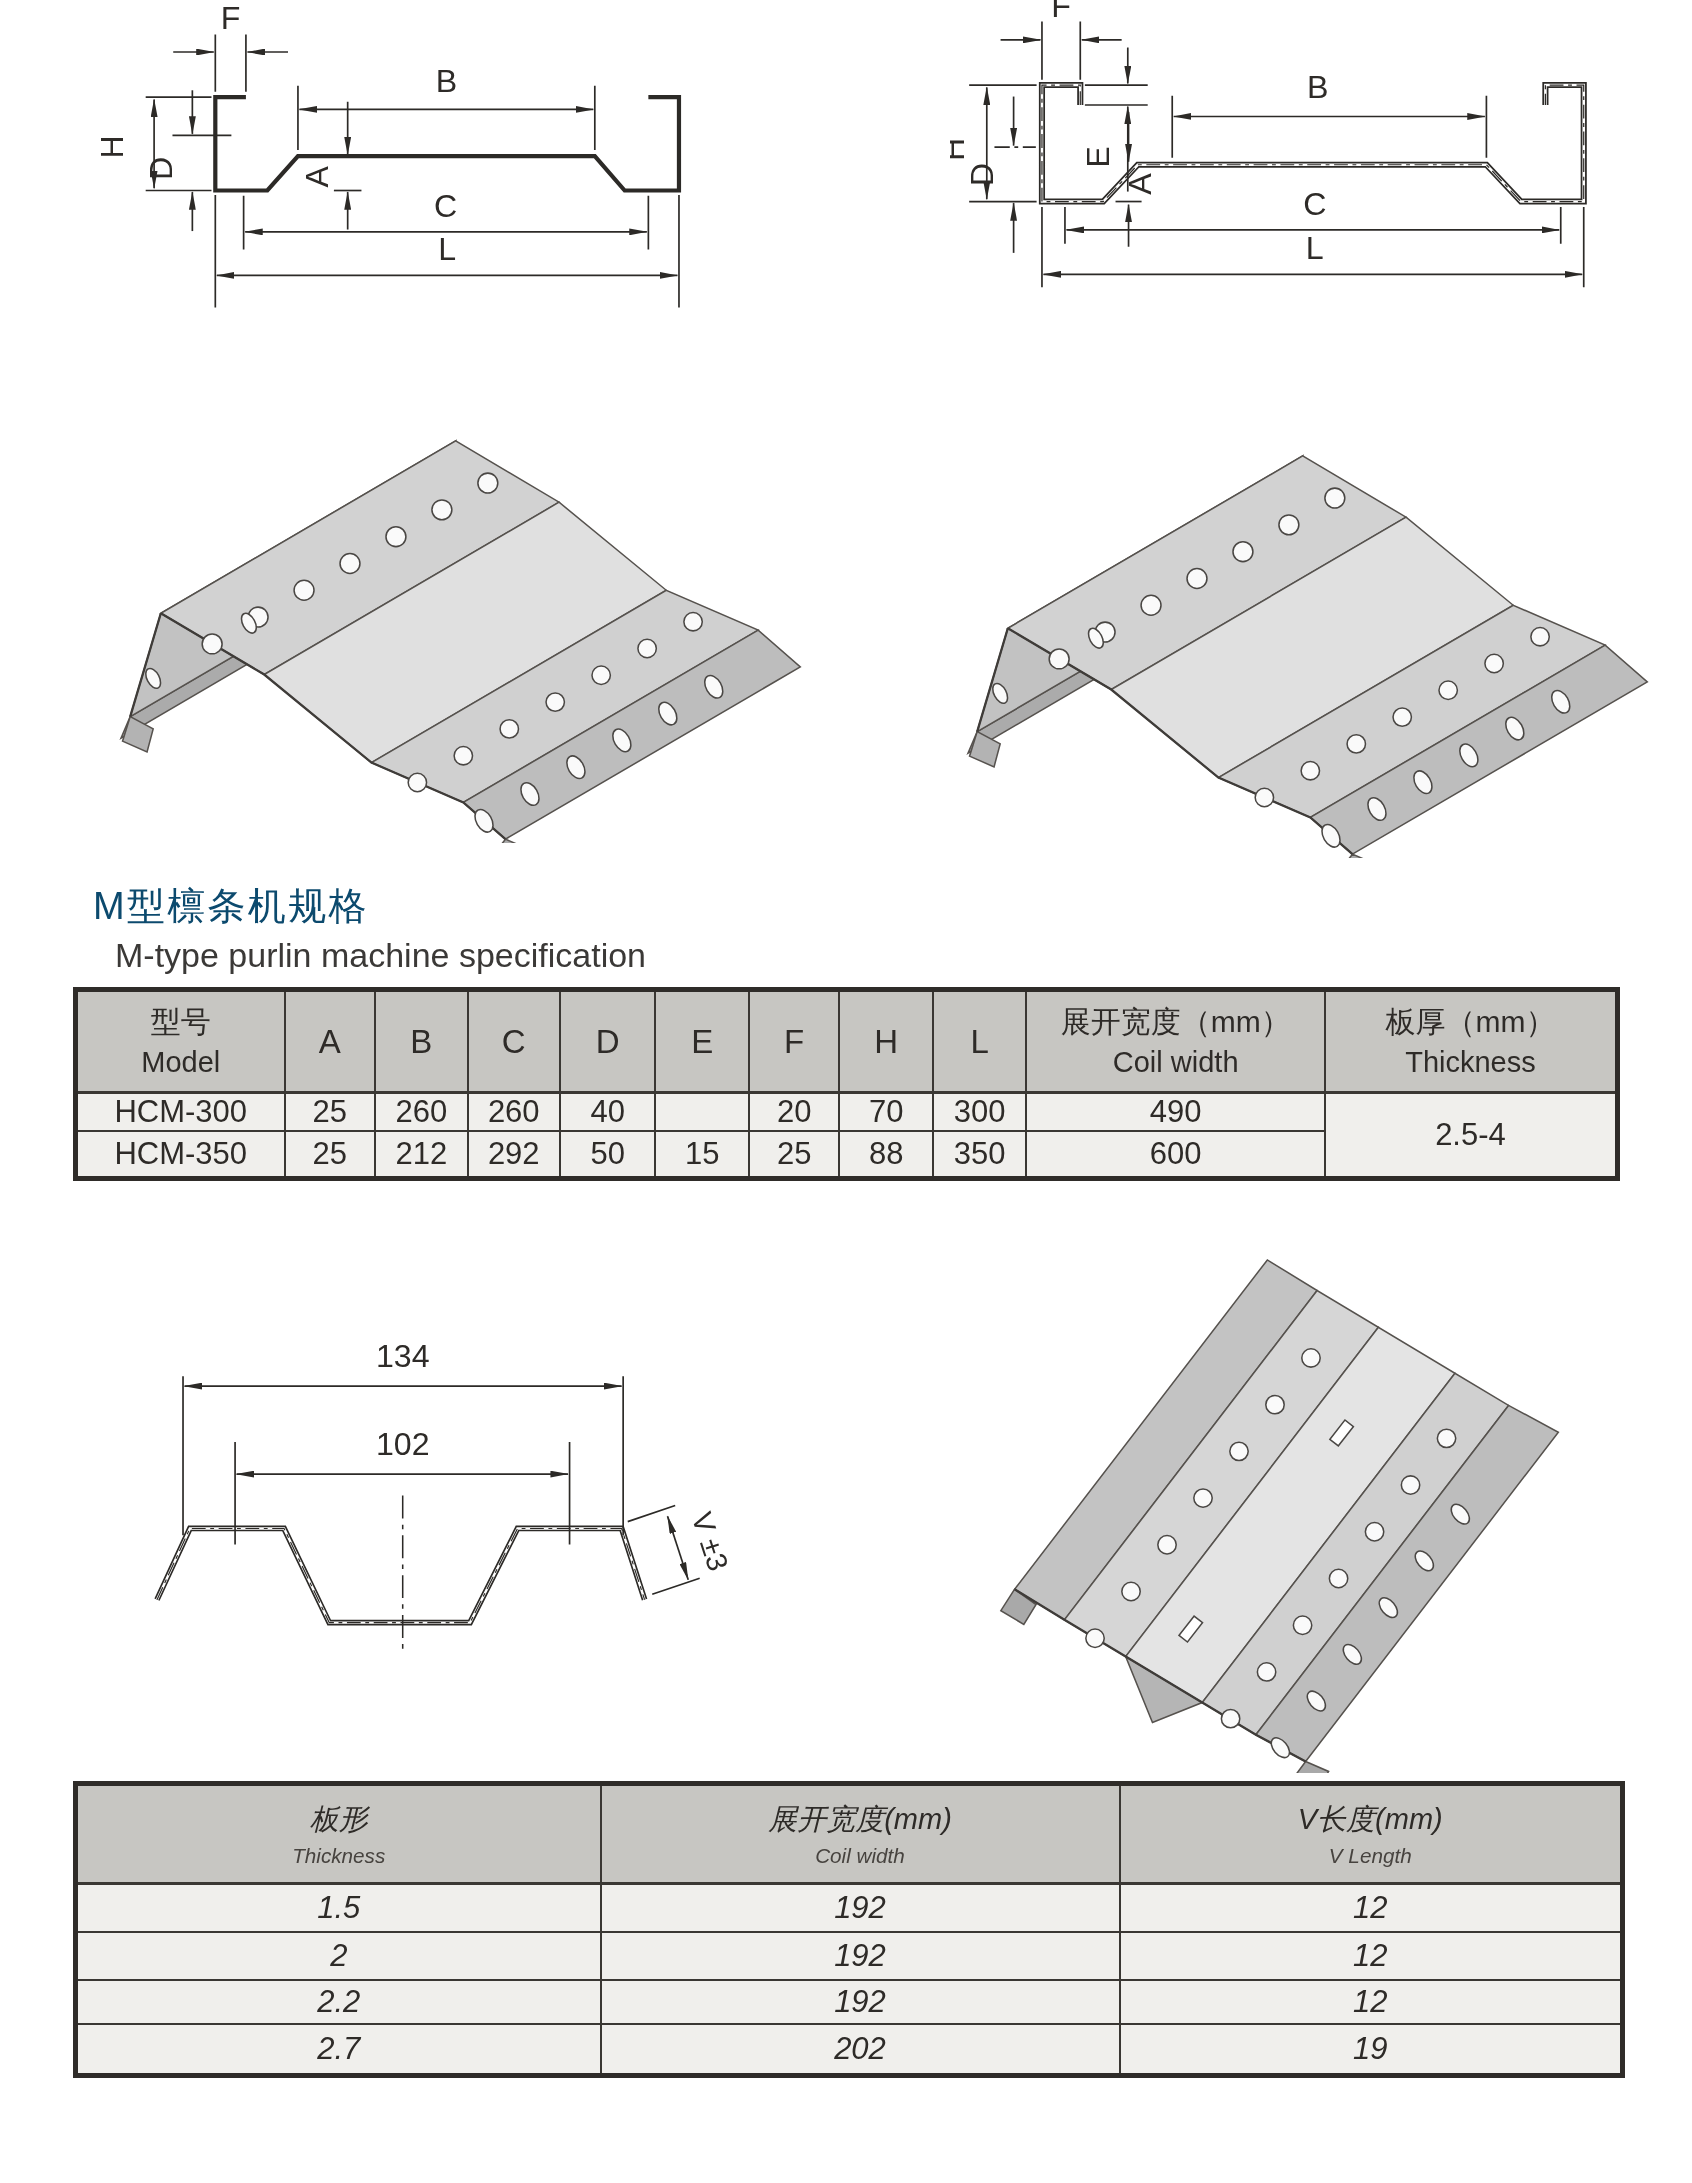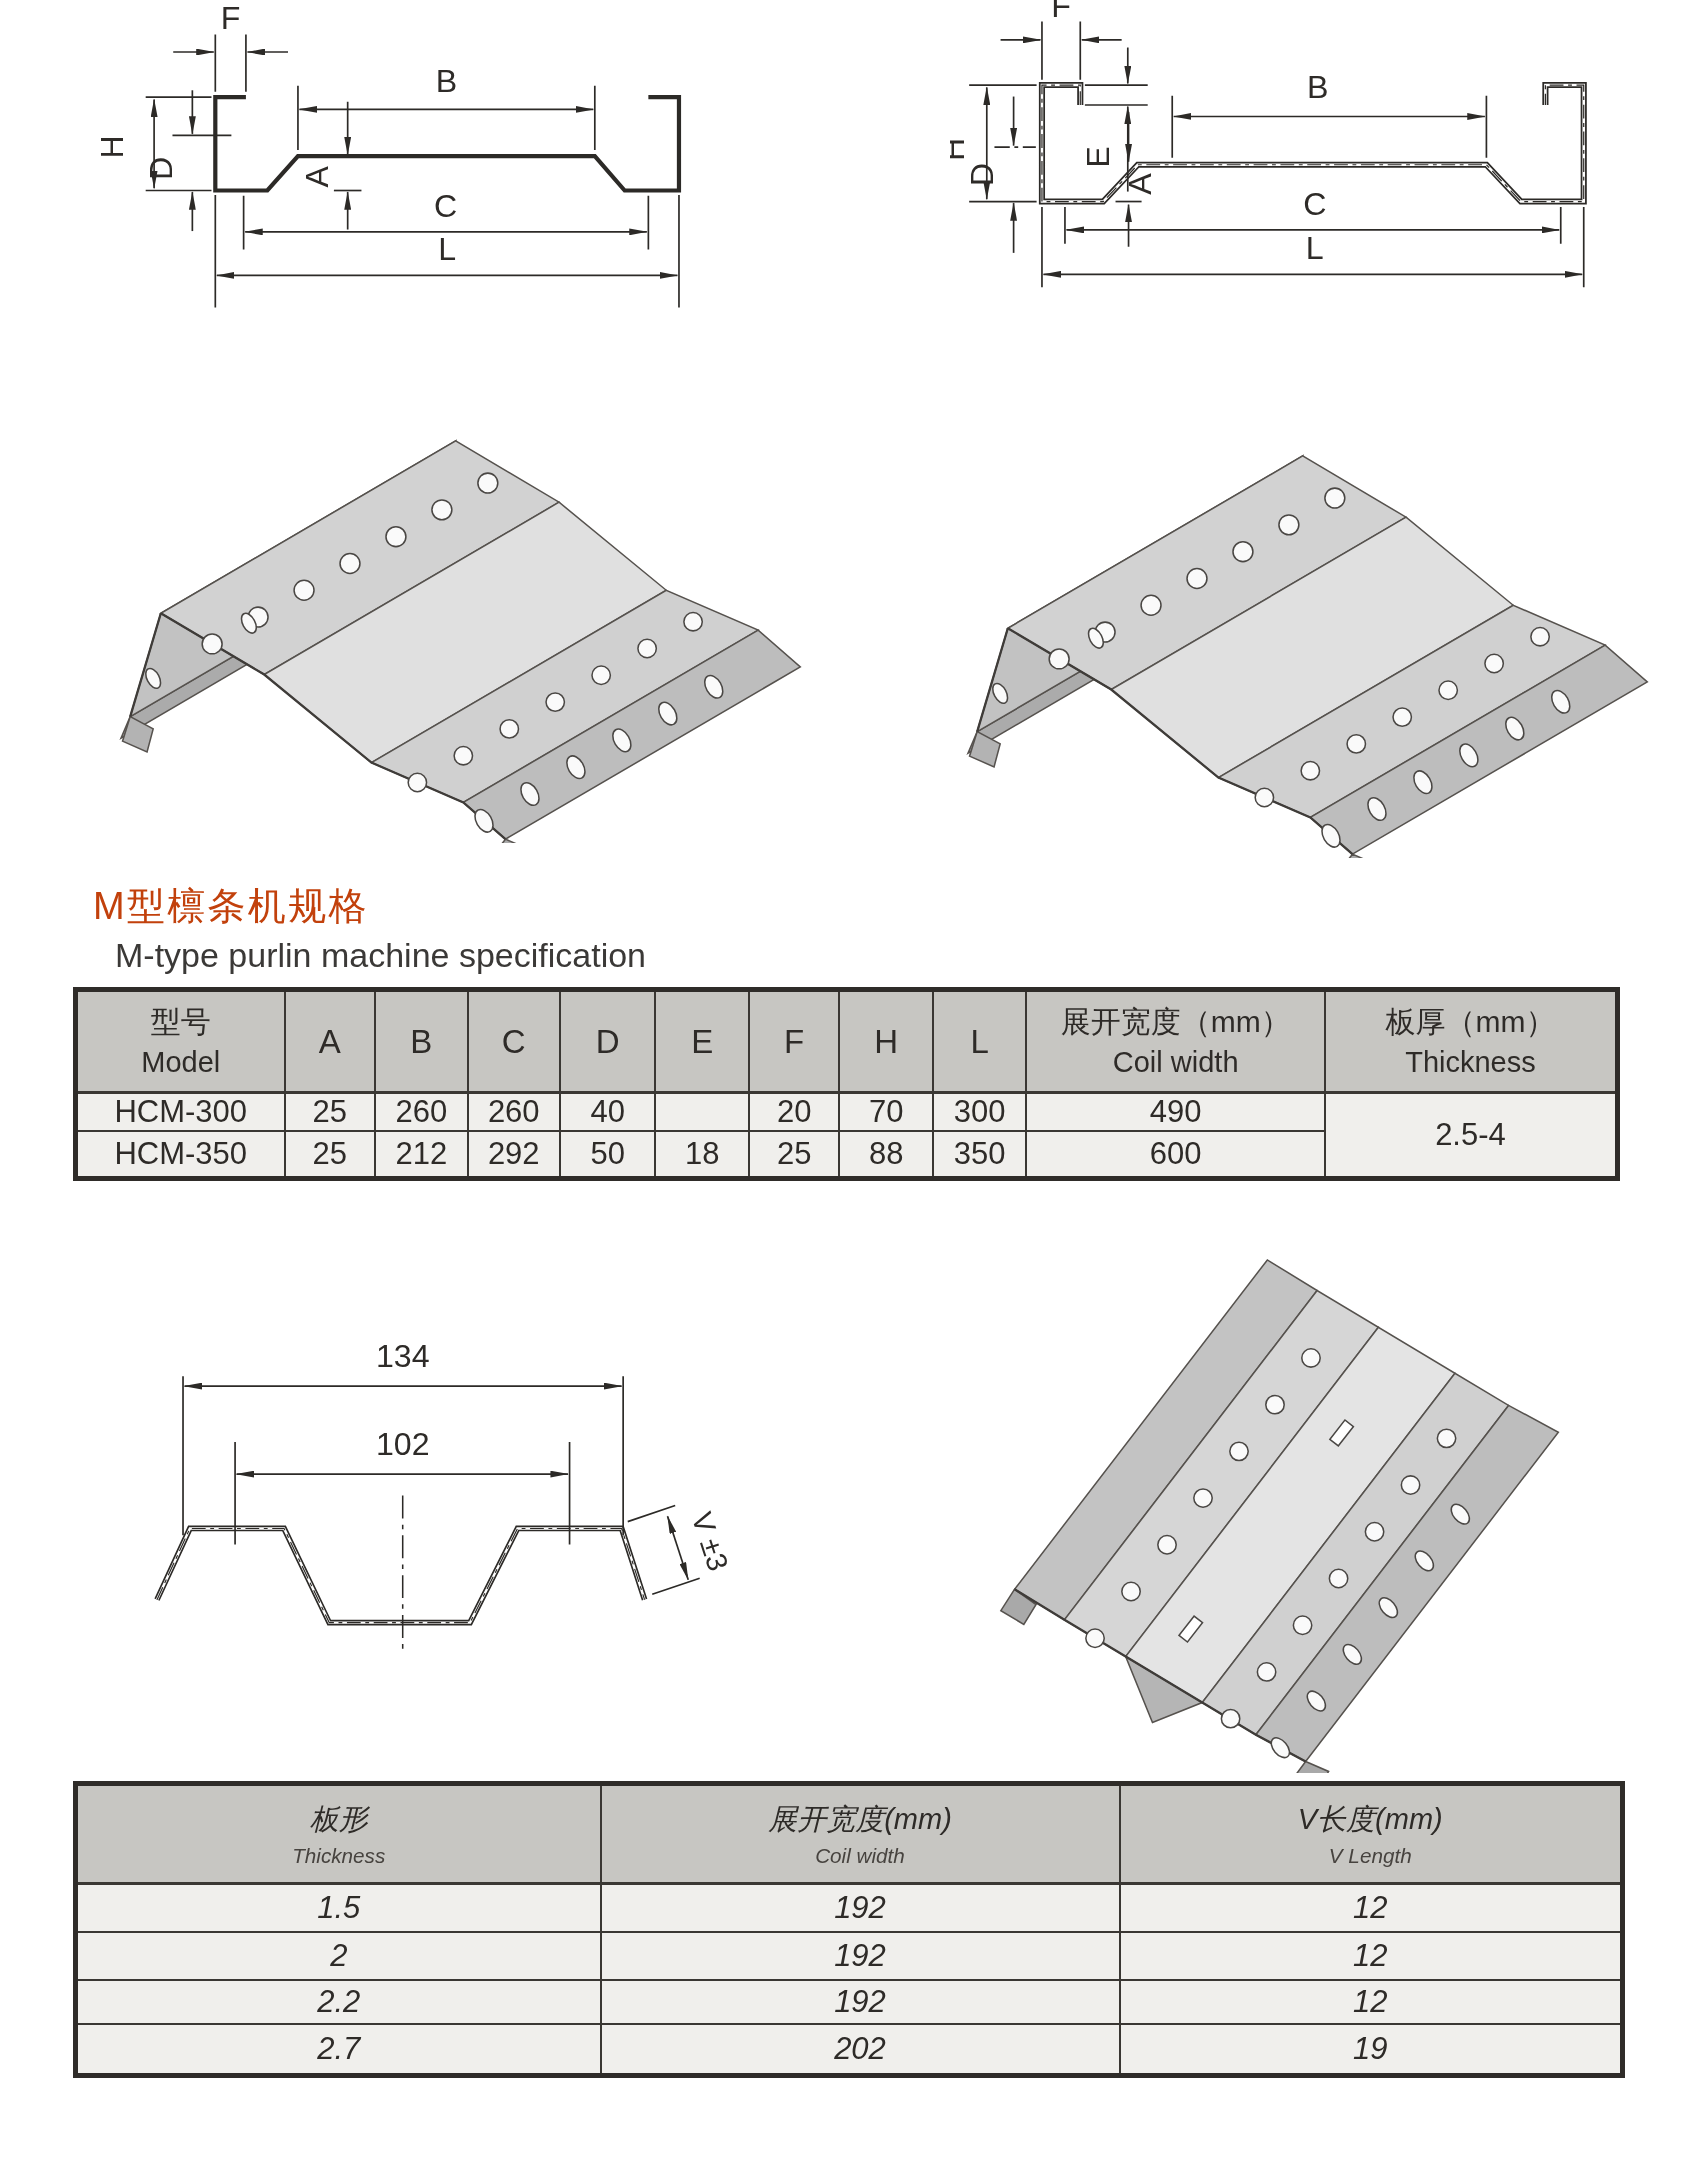--- a/index.html
+++ b/index.html
@@ -1,21 +1,21 @@
 <!DOCTYPE html>
 <html style="font-size:12.3px"><head>
 <meta charset="utf-8">
 <style>
   html,body{margin:0;padding:0;background:#ffffff;}
   #canvas{position:relative;width:1693px;height:2183px;background:#ffffff;overflow:hidden;
           font-family:"Liberation Sans", sans-serif;color:#2e2b28;}
   .abs{position:absolute;}
   svg text{font-family:"Liberation Sans", sans-serif;fill:#2e2b28;}
   .dimtxt{font-size:42px;}
-  .title-zh{font-size:38px;letter-spacing:2.3px;color:#c2410c;}
+  .title-zh{font-size:38px;letter-spacing:2.3px;color:#0c4a6e;}
   .title-en{font-size:34px;color:#3b3937;}
   
   table{border-collapse:collapse;table-layout:fixed;}
   .spec,.vtab{position:absolute;background:#eab308;border:5.4px solid #2f2c29;}
   .spec th,.spec td,.vtab th,.vtab td{border:2.3px solid #3a3733;text-align:center;vertical-align:middle;padding:0;}
   .spec th,.vtab th{background:#c7c6c2;font-weight:normal;border-bottom-width:3.8px;}
   .spec td,.vtab td{background:#f0efec;}
   .zh1{font-size:30px;line-height:41px;}
   .en1{font-size:29px;line-height:40px;}
   .letter{font-size:33px;}
@@ -291,21 +291,21 @@
       <td class="num">300</td>
       <td class="num">490</td>
       <td class="num" rowspan="2">2.5-4</td>
     </tr>
     <tr style="height:47px">
       <td class="num">HCM-350</td>
       <td class="num">25</td>
       <td class="num">212</td>
       <td class="num">292</td>
       <td class="num">50</td>
-      <td class="num">18</td>
+      <td class="num">15</td>
       <td class="num">25</td>
       <td class="num">88</td>
       <td class="num">350</td>
       <td class="num">600</td>
     </tr>
   </tbody>
     </table>
 
   <svg class="abs" style="left:130px;top:1344px;" width="674" height="310" viewBox="0 0 880 405">
     <defs>

